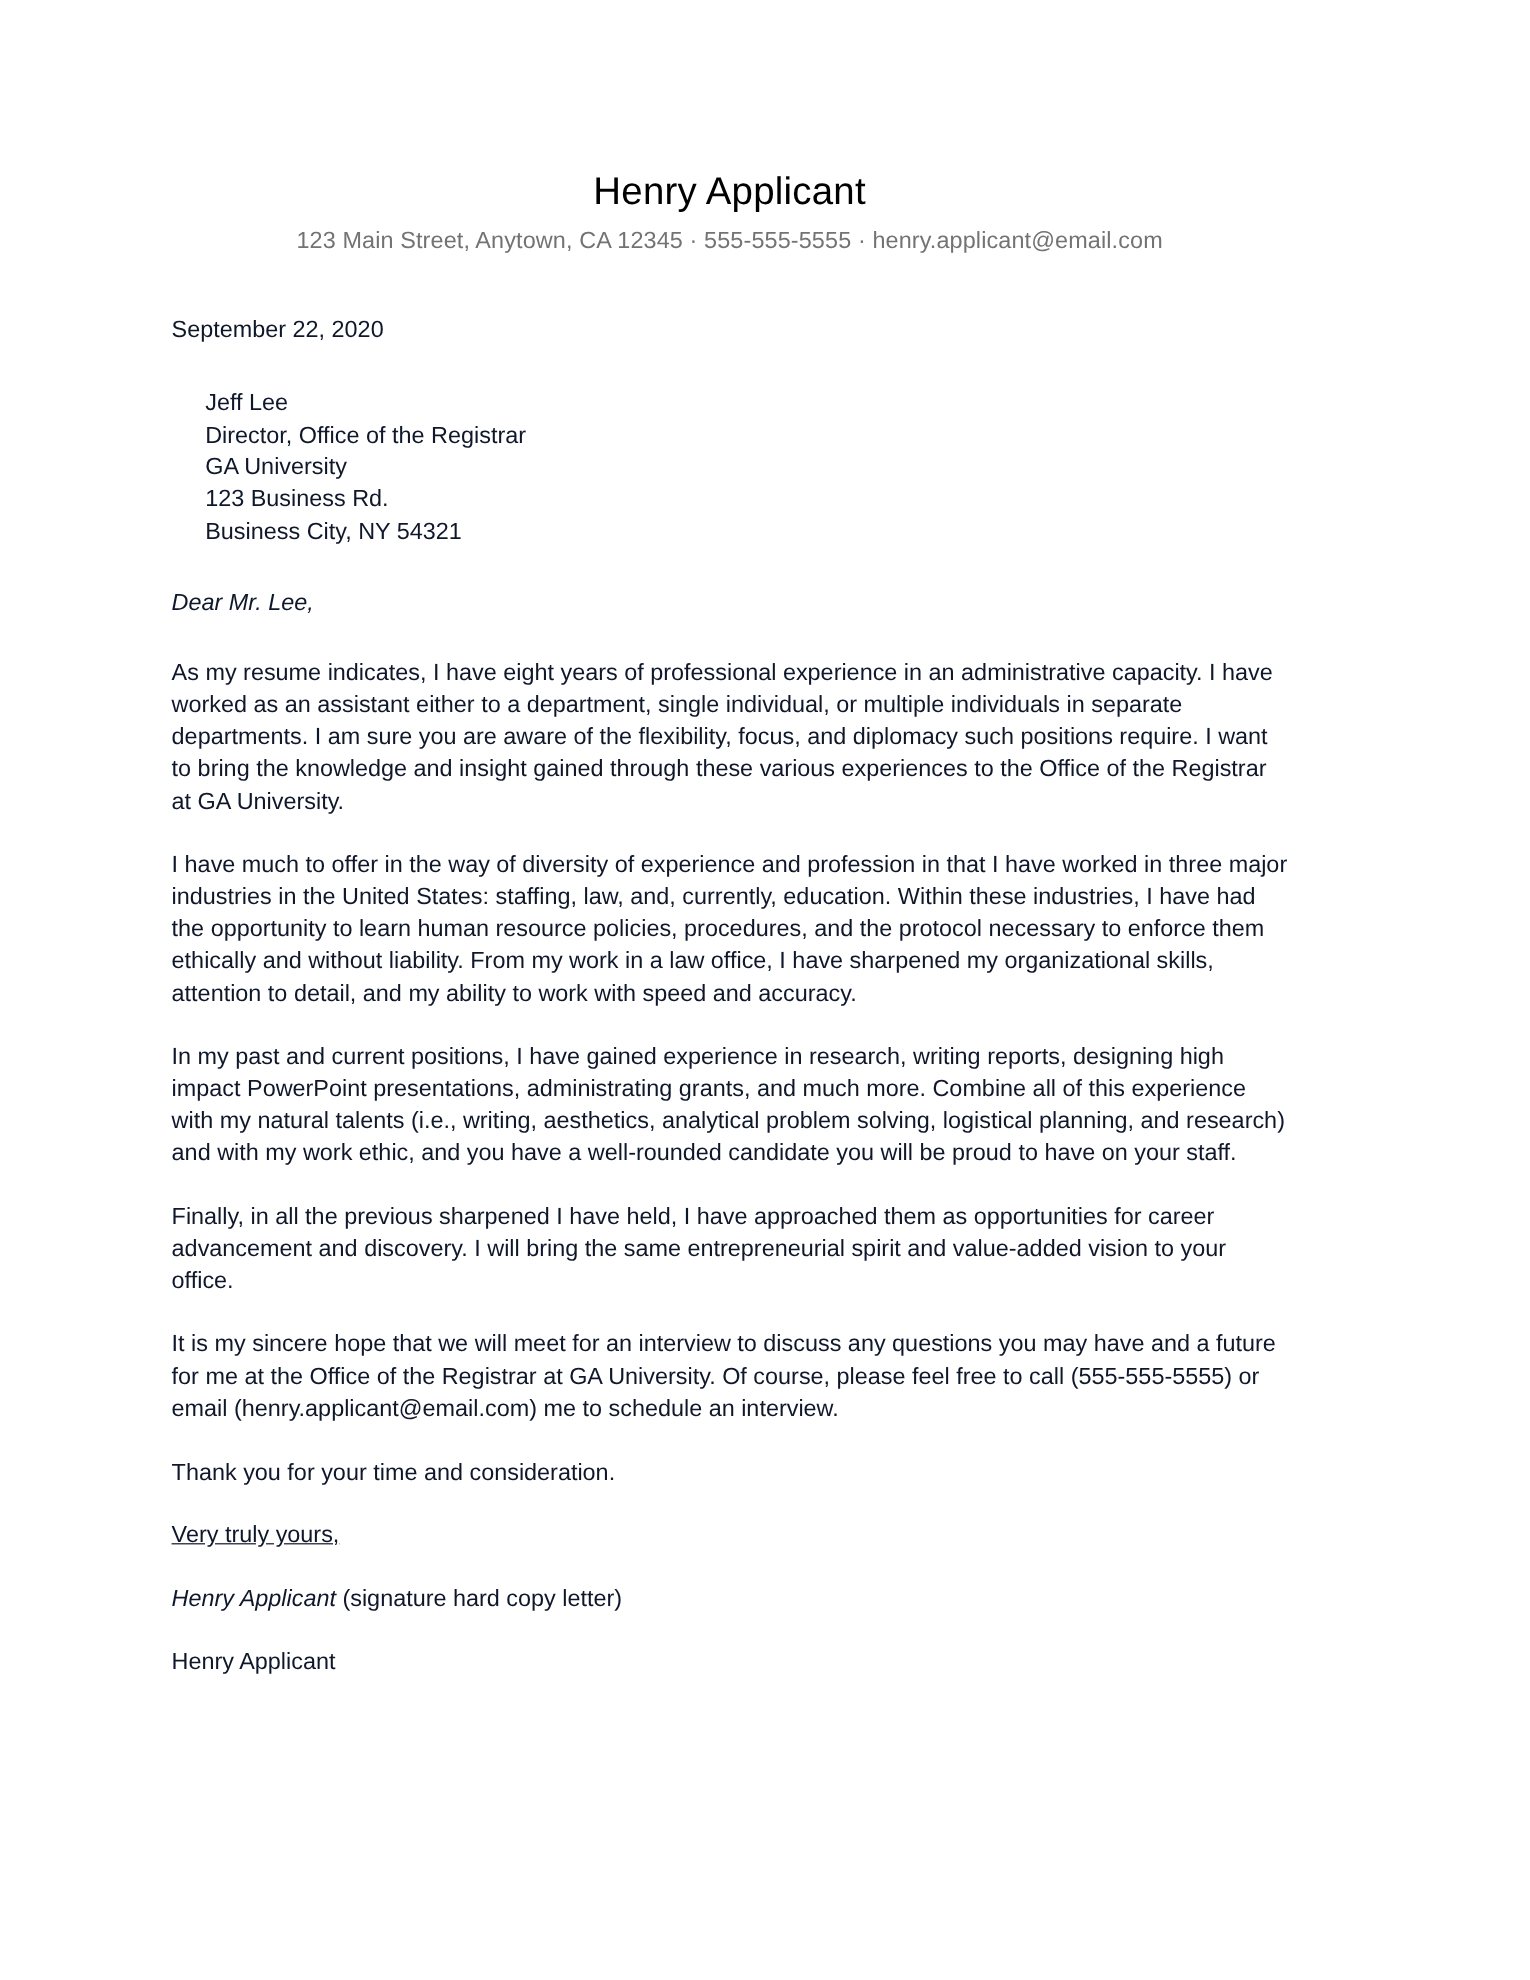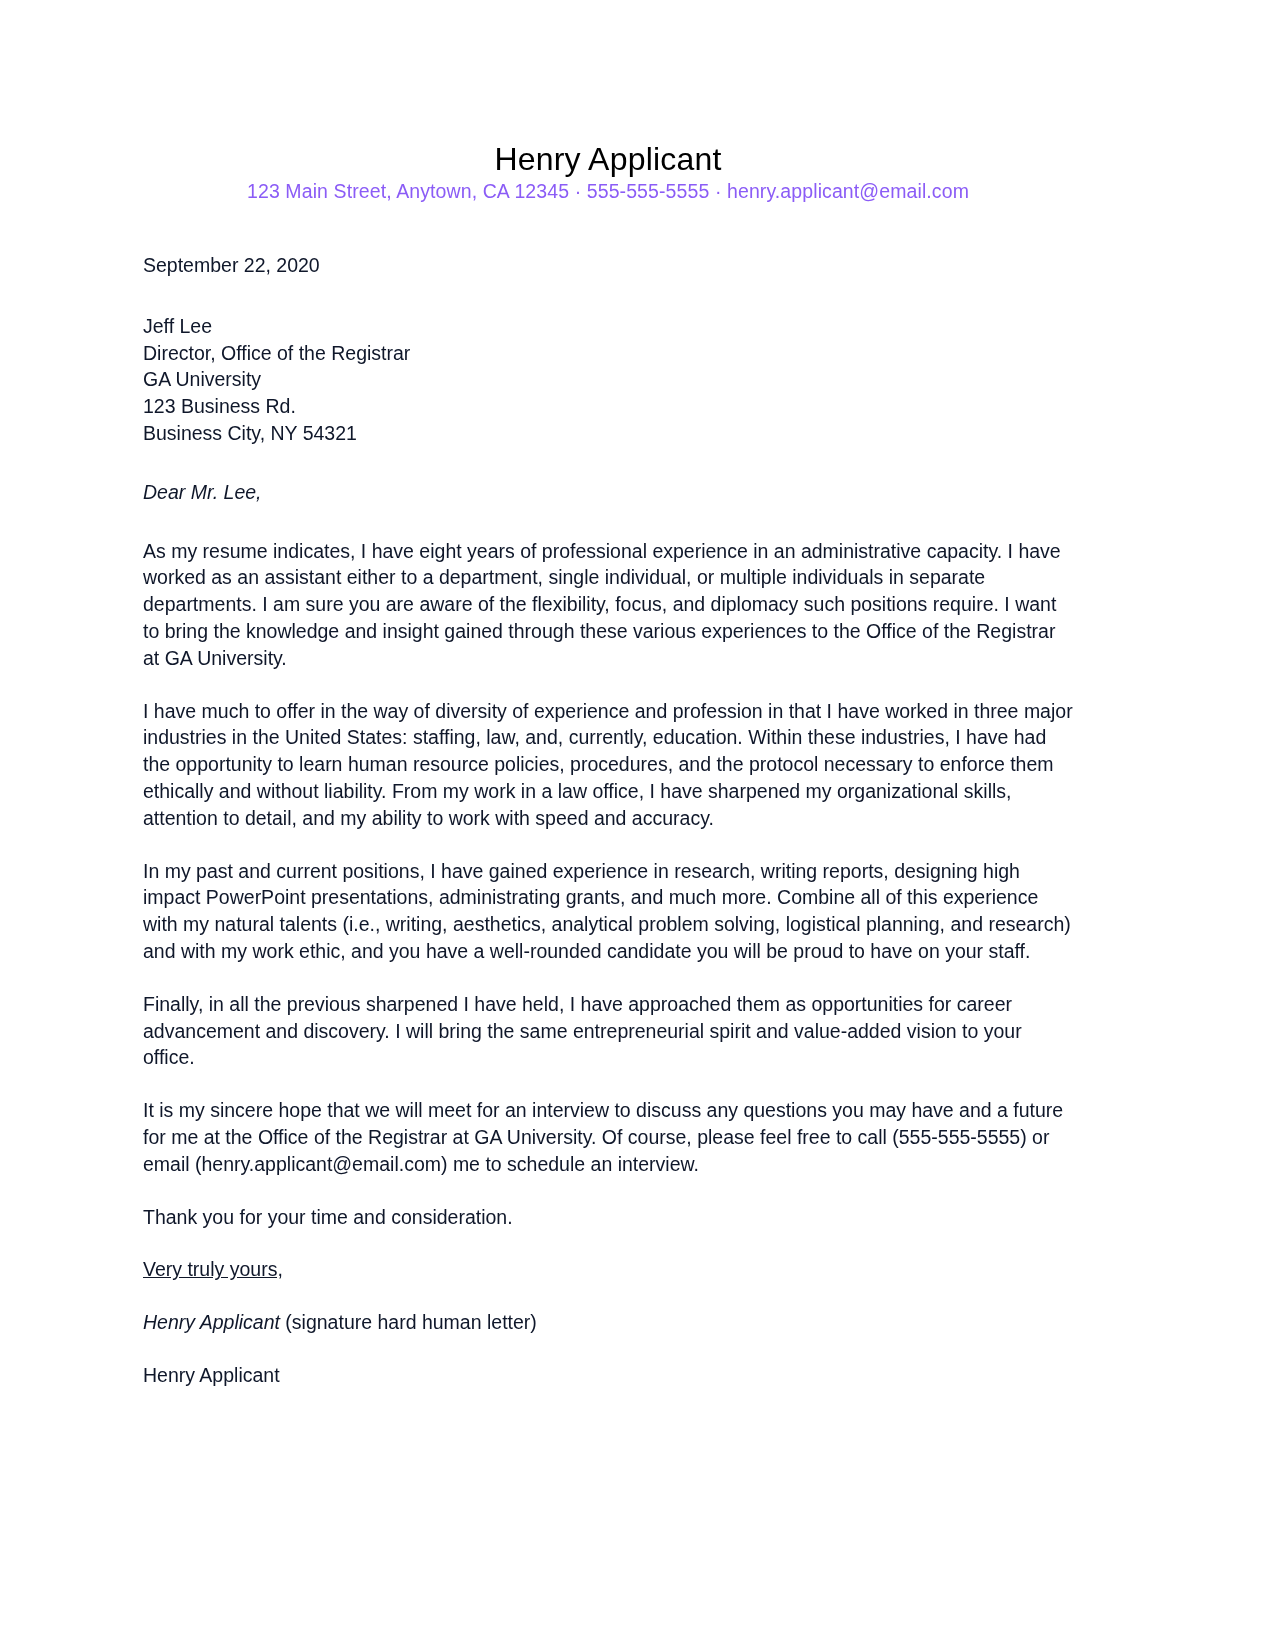--- a/index.html
+++ b/index.html
@@ -36,37 +36,39 @@
   .applicant-name {
     font-size: 32px;
     line-height: 38px;
     font-weight: 400;
     color: #000000;
     letter-spacing: 0.2px;
   }
   .contact-line {
     font-size: 19.5px;
     line-height: 26px;
-    color: #8b5cf6;
+    color: #737373;
+    margin-top: 10px;
     letter-spacing: 0.1px;
   }
   .body-block {
     margin-top: 48px;
     font-size: 19.5px;
     line-height: 26.8px;
     color: #0f172a;
   }
   .date-line {
     margin: 0 0 34px 0;
   }
   .recipient {
     margin: 0 0 32px 0;
   }
   .recipient-line {
     display: block;
+    margin-left: 28px;
   }
   .salutation {
     margin: 0 0 32px 0;
     font-style: italic;
   }
   p.para {
     margin: 0 0 26px 0;
     text-align: left;
   }
   .closing-line {
@@ -114,20 +116,20 @@
       <p class="para">As my resume indicates, I have eight years of professional experience in an administrative capacity. I have worked as an assistant either to a department, single individual, or multiple individuals in separate departments. I am sure you are aware of the flexibility, focus, and diplomacy such positions require. I want to bring the knowledge and insight gained through these various experiences to the Office of the Registrar at GA University.</p>
       <p class="para">I have much to offer in the way of diversity of experience and profession in that I have worked in three major industries in the United States: staffing, law, and, currently, education. Within these industries, I have had the opportunity to learn human resource policies, procedures, and the protocol necessary to enforce them ethically and without liability. From my work in a law office, I have sharpened my organizational skills, attention to detail, and my ability to work with speed and accuracy.</p>
       <p class="para">In my past and current positions, I have gained experience in research, writing reports, designing high impact PowerPoint presentations, administrating grants, and much more. Combine all of this experience with my natural talents (i.e., writing, aesthetics, analytical problem solving, logistical planning, and research) and with my work ethic, and you have a well-rounded candidate you will be proud to have on your staff.</p>
       <p class="para">Finally, in all the previous sharpened I have held, I have approached them as opportunities for career advancement and discovery. I will bring the same entrepreneurial spirit and value-added vision to your office.</p>
       <p class="para">It is my sincere hope that we will meet for an interview to discuss any questions you may have and a future for me at the Office of the Registrar at GA University. Of course, please feel free to call (555-555-5555) or email (henry.applicant@email.com) me to schedule an interview.</p>
       <p class="para">Thank you for your time and consideration.</p>
 
       <div class="closing-line">Very truly yours,</div>
 
       <div class="signature-line">
-        <span class="sig-name">Henry Applicant</span><span class="sig-note"> (signature hard human letter)</span>
+        <span class="sig-name">Henry Applicant</span><span class="sig-note"> (signature hard copy letter)</span>
       </div>
 
       <div class="typed-name">Henry Applicant</div>
 
     </div>
   </div>
 </div>
 
 </body></html>

